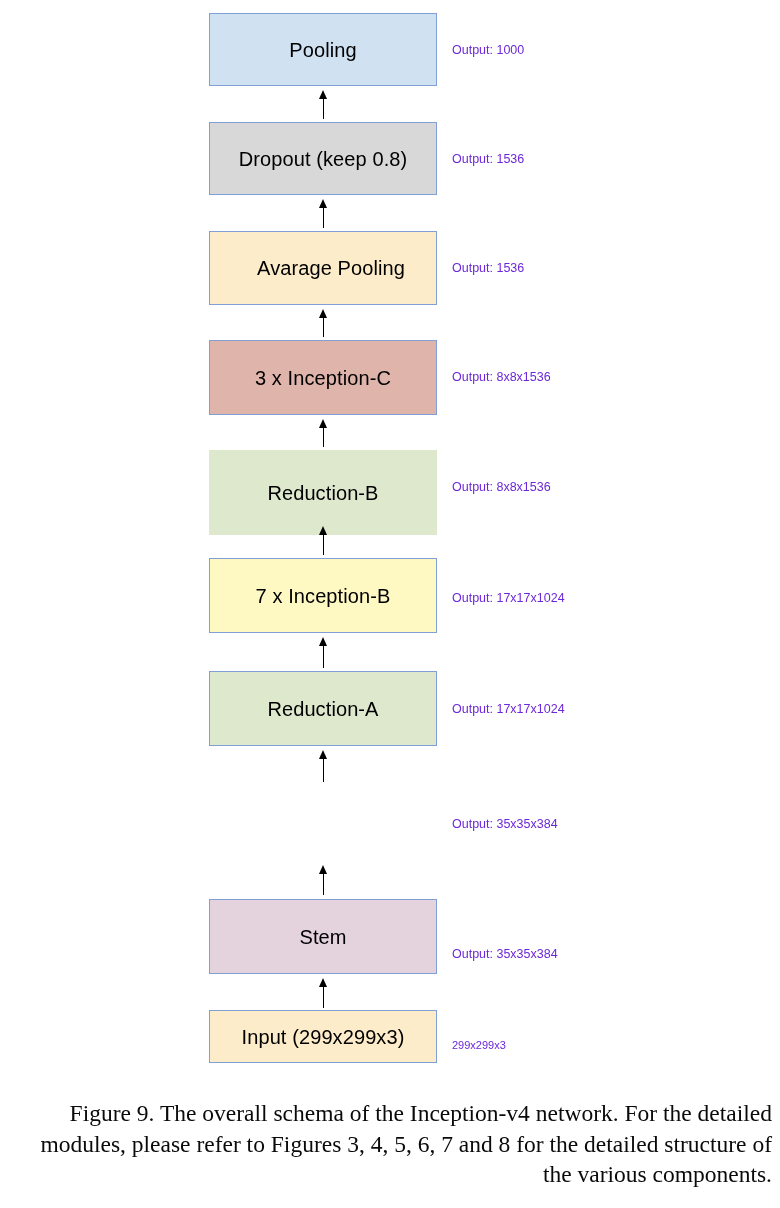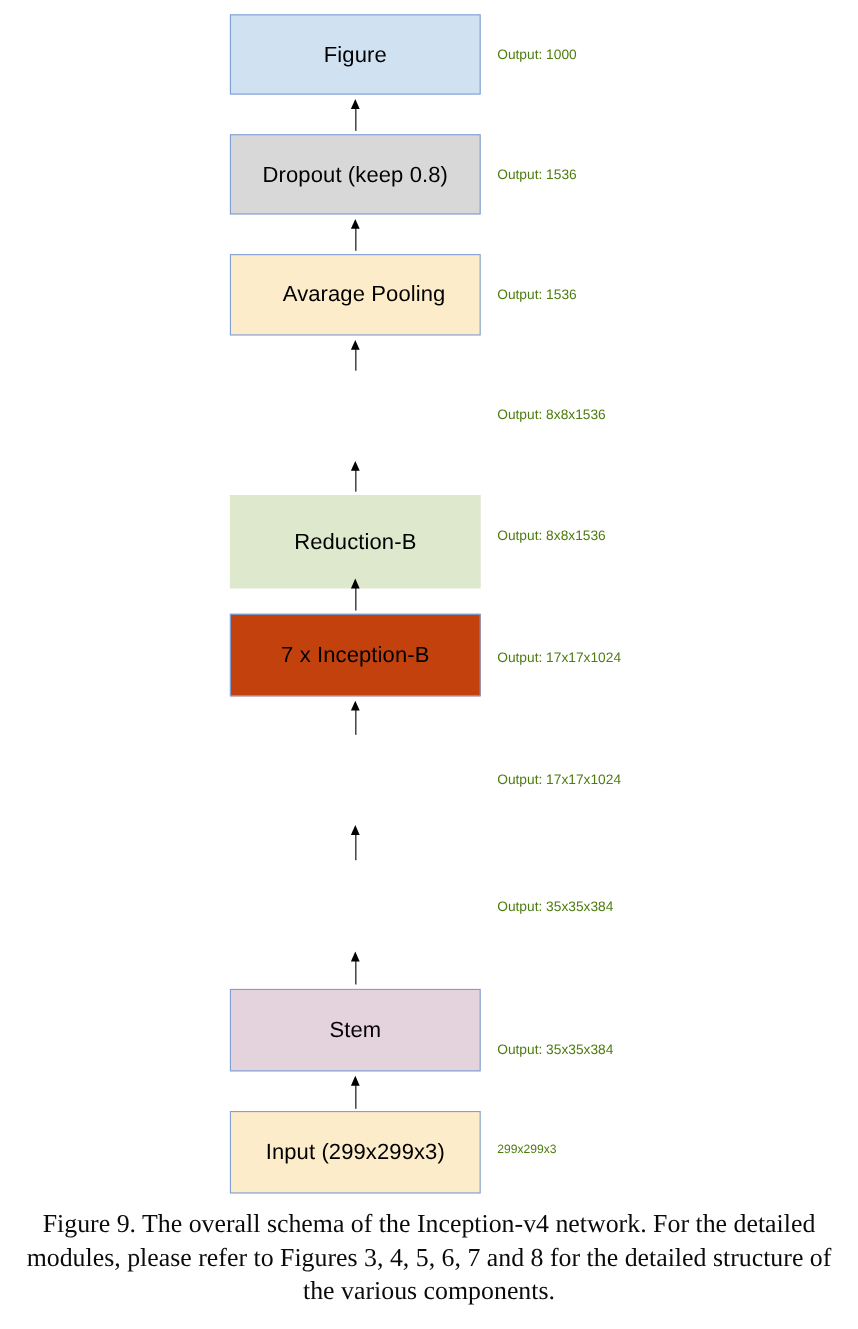--- a/index.html
+++ b/index.html
@@ -40,21 +40,21 @@
     white-space: nowrap;
   }
   .node.noborder {
     border: 1px solid transparent;
   }
 
   .side-label {
     position: absolute;
     left: 452px;
     font-size: 12.5px;
-    color: #4d7c0f;
+    color: #6d28d9;
     font-family: "Liberation Sans", sans-serif;
     white-space: nowrap;
     line-height: 1;
   }
   .side-label.small {
     font-size: 11px;
   }
 
   .arrow {
     position: absolute;
@@ -82,30 +82,30 @@
 
   #caption {
     position: absolute;
     left: 8px;
     top: 1098px;
     width: 764px;
     font-family: "Liberation Serif", serif;
     font-size: 23.5px;
     line-height: 1.30;
     color: #0a0a0a;
-    text-align: center;
+    text-align: right;
   }
 </style>
 </head>
 <body>
 
 <div id="figure">
 
   <div class="node" style="top:13px;height:73px;background:#d0e2f2;border-color:#7f9fd6;">
-    <span>Figure</span>
+    <span>Pooling</span>
   </div>
   <div class="side-label" style="top:44px;">Output: 1000</div>
 
   <div class="arrow" style="top:90px;height:29px;">
     <div class="head"></div>
     <div class="shaft"></div>
   </div>
 
   <div class="node" style="top:122px;height:73px;background:#d8d8d8;border-color:#7f9fd6;text-align:right;">
     <span>Dropout (keep 0.8)</span>
@@ -120,47 +120,53 @@
   <div class="node" style="top:231px;height:74px;background:#fcecc9;border-color:#7f9fd6;padding-left:16px;">
     <span>Avarage Pooling</span>
   </div>
   <div class="side-label" style="top:262px;">Output: 1536</div>
 
   <div class="arrow" style="top:309px;height:28px;">
     <div class="head"></div>
     <div class="shaft"></div>
   </div>
 
+  <div class="node" style="top:340px;height:75px;background:#dfb4ab;border-color:#7f9fd6;">
+    <span>3 x Inception-C</span>
+  </div>
   <div class="side-label" style="top:371px;">Output: 8x8x1536</div>
 
   <div class="arrow" style="top:419px;height:28px;">
     <div class="head"></div>
     <div class="shaft"></div>
   </div>
 
   <div class="node noborder" style="top:450px;height:85px;background:#dde8cd;">
     <span>Reduction-B</span>
   </div>
   <div class="side-label" style="top:481px;">Output: 8x8x1536</div>
 
   <div class="arrow" style="top:526px;height:29px;">
     <div class="head"></div>
     <div class="shaft"></div>
   </div>
 
-  <div class="node" style="top:558px;height:75px;background:#c2410c;border-color:#7f9fd6;">
+  <div class="node" style="top:558px;height:75px;background:#fef9c3;border-color:#7f9fd6;">
     <span>7 x Inception-B</span>
   </div>
   <div class="side-label" style="top:592px;">Output: 17x17x1024</div>
 
   <div class="arrow" style="top:637px;height:31px;">
     <div class="head"></div>
     <div class="shaft"></div>
   </div>
 
+  <div class="node" style="top:671px;height:75px;background:#dde8cd;border-color:#7f9fd6;">
+    <span>Reduction-A</span>
+  </div>
   <div class="side-label" style="top:703px;">Output: 17x17x1024</div>
 
   <div class="arrow" style="top:750px;height:32px;">
     <div class="head"></div>
     <div class="shaft"></div>
   </div>
 
   <div class="side-label" style="top:818px;">Output: 35x35x384</div>
 
   <div class="arrow" style="top:865px;height:30px;">
@@ -171,20 +177,20 @@
   <div class="node" style="top:899px;height:75px;background:#e4d2dd;border-color:#7f9fd6;align-items:center;">
     <span>Stem</span>
   </div>
   <div class="side-label" style="top:948px;">Output: 35x35x384</div>
 
   <div class="arrow" style="top:978px;height:30px;">
     <div class="head"></div>
     <div class="shaft"></div>
   </div>
 
-  <div class="node" style="top:1010px;height:75px;background:#fcecc9;border-color:#7f9fd6;align-items:center;">
+  <div class="node" style="top:1010px;height:53px;background:#fcecc9;border-color:#7f9fd6;align-items:center;">
     <span>Input (299x299x3)</span>
   </div>
   <div class="side-label small" style="top:1040px;">299x299x3</div>
 
 </div>
 
 <div id="caption">Figure 9. The overall schema of the Inception-v4 network. For the detailed modules, please refer to Figures 3, 4, 5, 6, 7 and 8 for the detailed structure of the various components.</div>
 
 </body></html>

